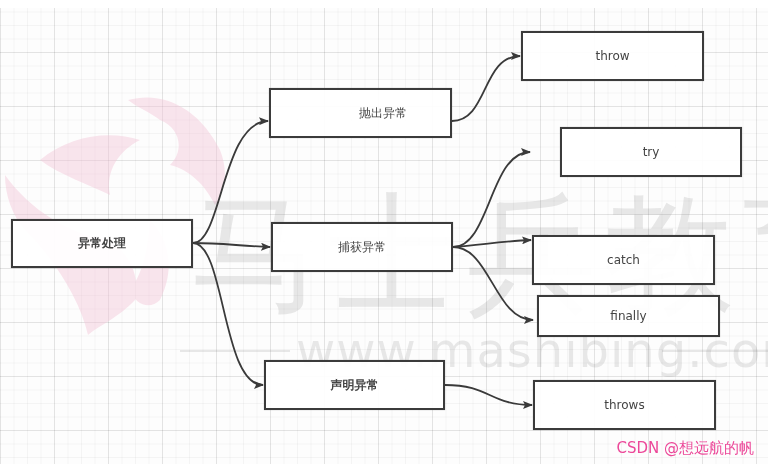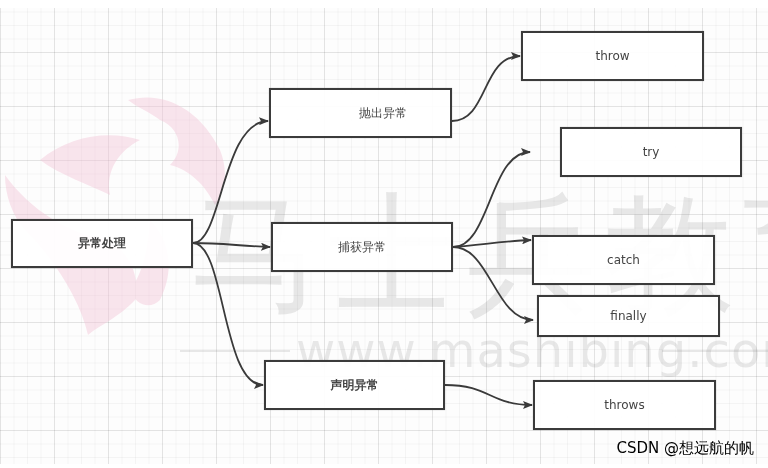--- a/index.html
+++ b/index.html
@@ -32,21 +32,21 @@
   .node {
     position: absolute; box-sizing: border-box;
     border: 2px solid #3b3b3b; border-radius: 0;
     background: rgba(255,255,255,0.93);
     display: flex; align-items: center; justify-content: center;
     font-size: 12px; color: #444444;
     box-shadow: 0 0 1px rgba(0,0,0,0.3);
   }
   .credit {
     position: absolute; right: 14px; bottom: 10px;
-    font-family: "DejaVu Sans", sans-serif; font-size: 15px; color: #000000;
+    font-family: "DejaVu Sans", sans-serif; font-size: 15px; color: #ec4899;
   }
 </style>
 </head>
 <body>
 
 <div class="canvas"></div>
 <div class="top-strip"></div>
 
 <svg class="layer" width="768" height="468">
   <g fill="#f3c6d8" opacity="0.45">

